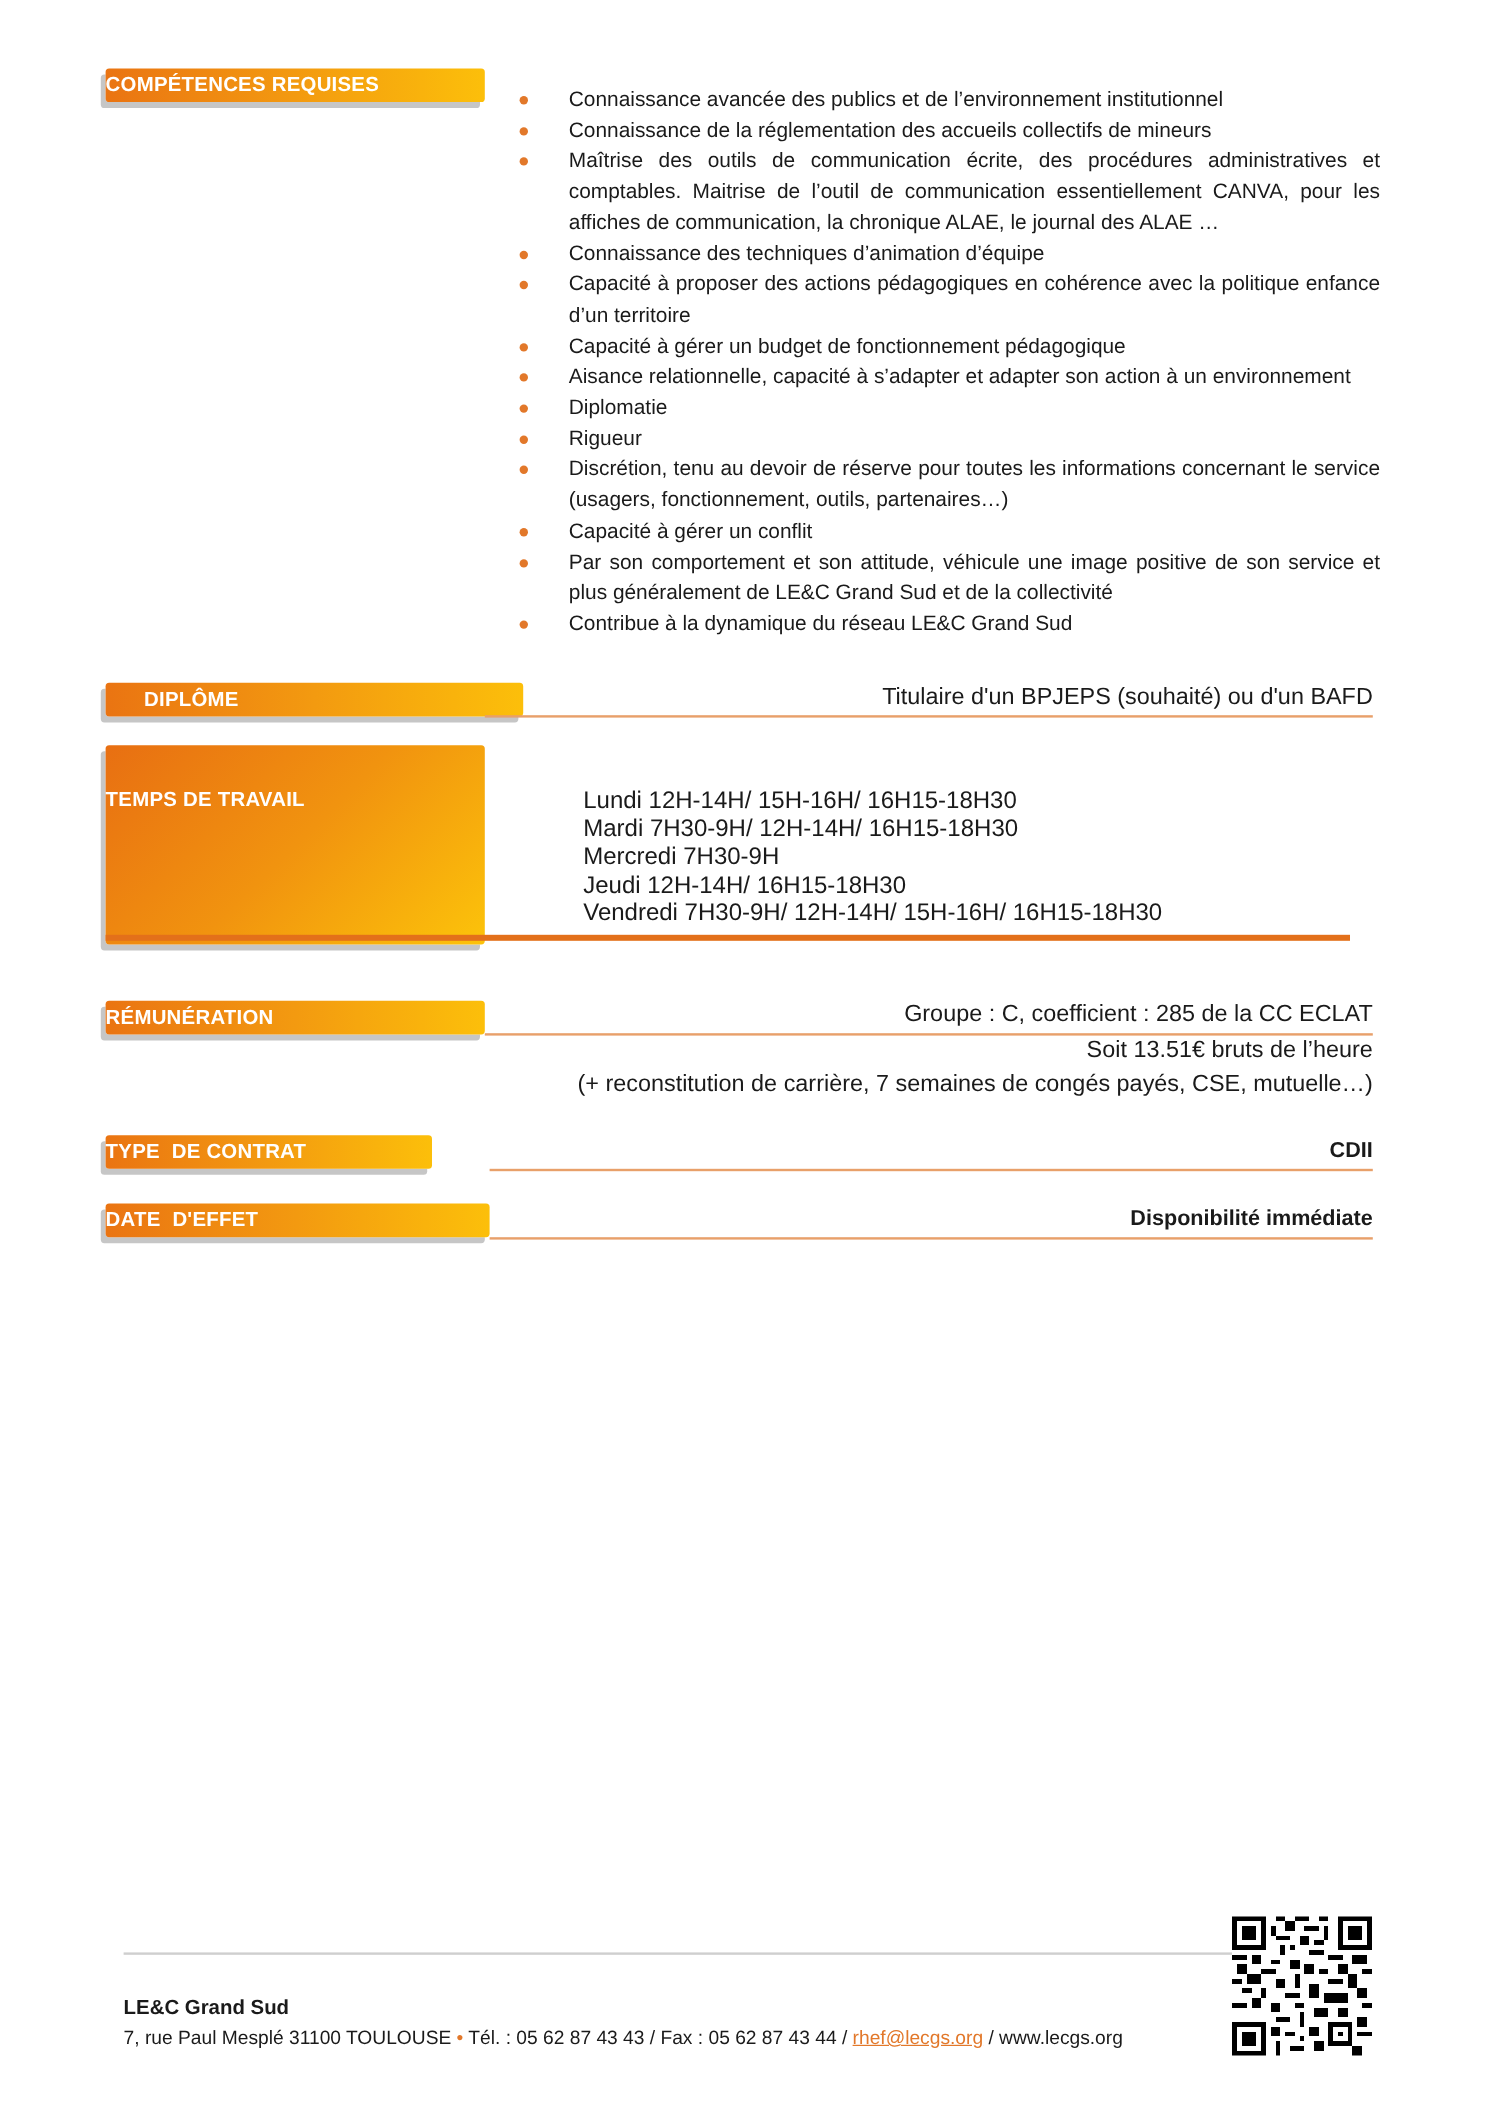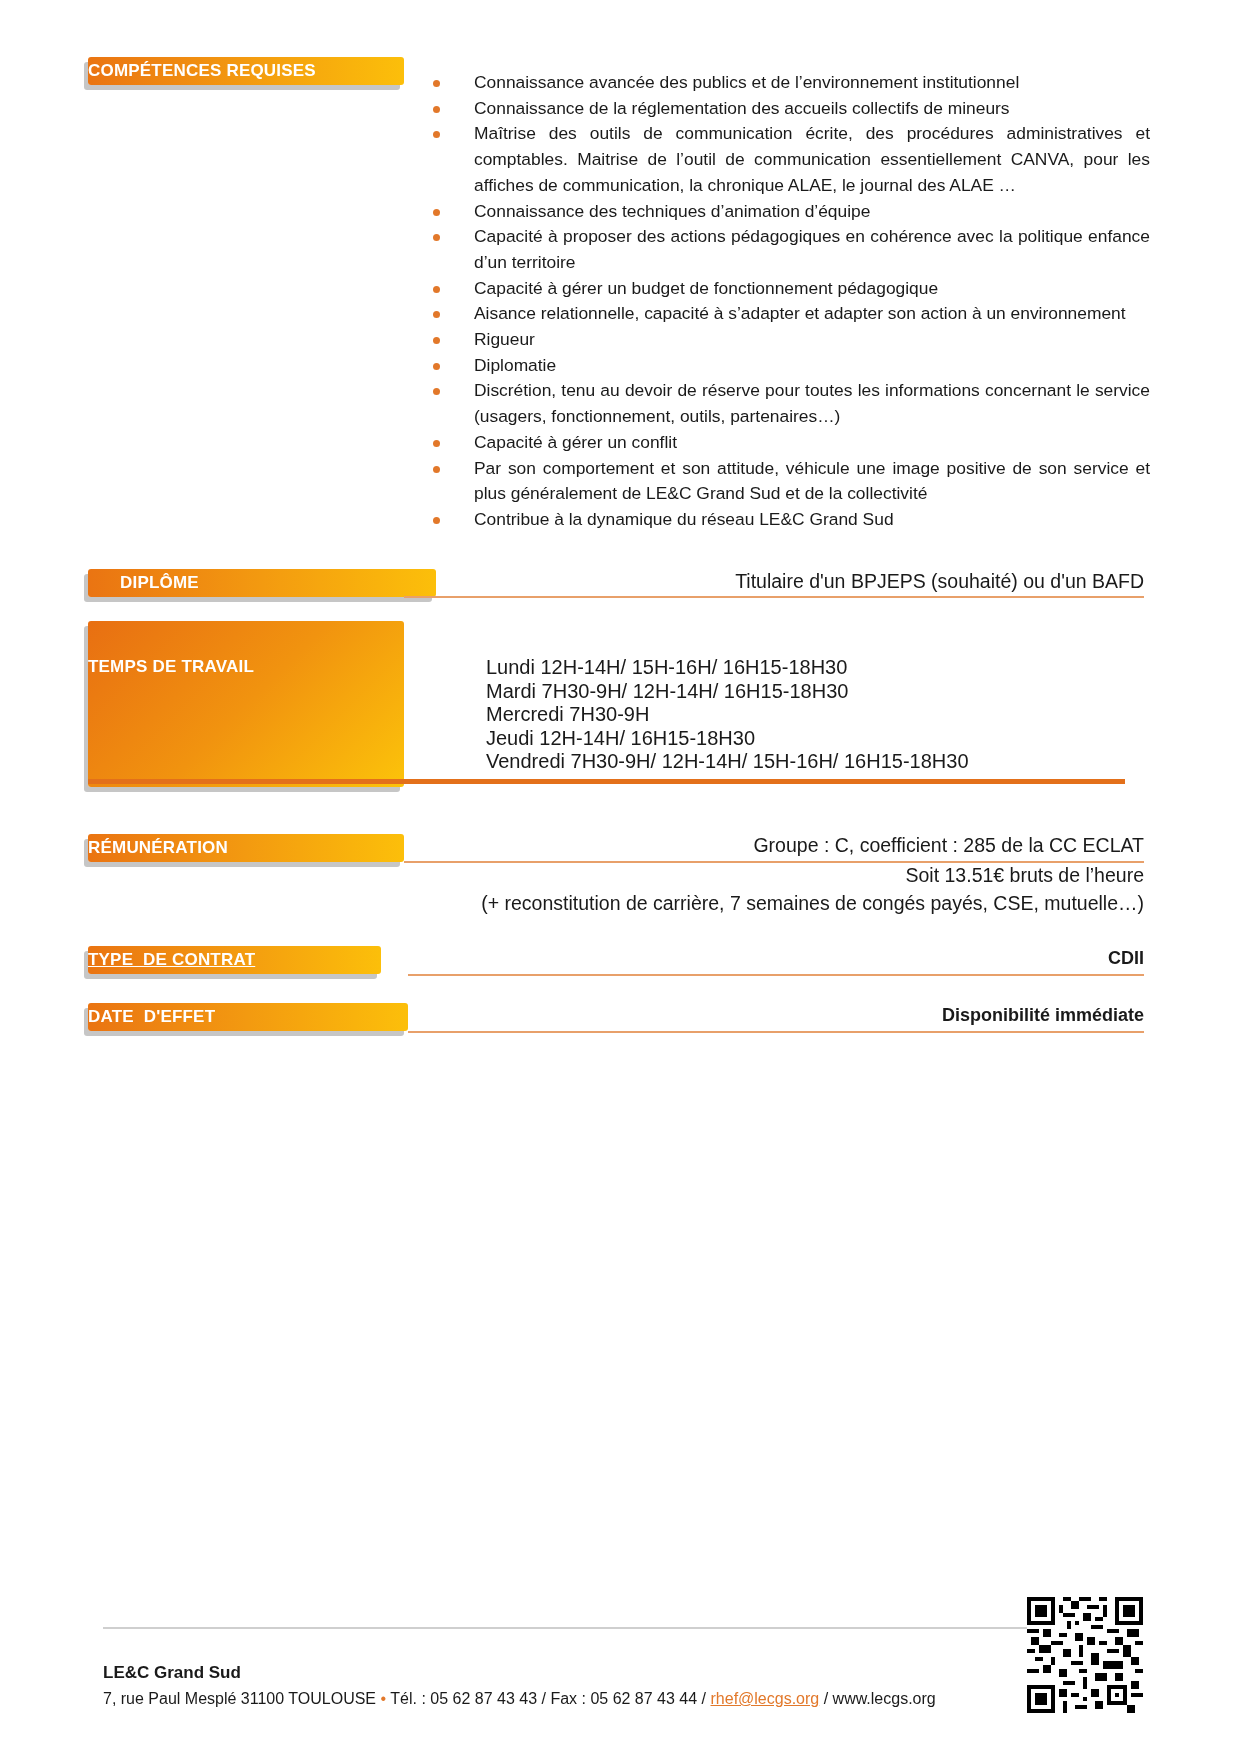--- a/index.html
+++ b/index.html
@@ -64,22 +64,22 @@
   <li><span class="bullet"></span><span class="txt">Connaissance des techniques d’animation d’équipe</span></li>
   <li class="just">
       <span class="bullet"></span>
       <span class="txt">Capacité à proposer des actions pédagogiques en cohérence avec la politique enfance d’un territoire</span>
     </li>
   <li><span class="bullet"></span><span class="txt">Capacité à gérer un budget de fonctionnement pédagogique</span></li>
   <li class="just">
       <span class="bullet"></span>
       <span class="txt">Aisance relationnelle, capacité à s’adapter et adapter son action à un environnement</span>
     </li>
+  <li><span class="bullet"></span><span class="txt">Diplomatie</span></li>
   <li><span class="bullet"></span><span class="txt">Rigueur</span></li>
-  <li><span class="bullet"></span><span class="txt">Diplomatie</span></li>
   <li class="just">
       <span class="bullet"></span>
       <span class="txt">Discrétion, tenu au devoir de réserve pour toutes les informations concernant le service (usagers, fonctionnement, outils, partenaires…)</span>
     </li>
   <li><span class="bullet"></span><span class="txt">Capacité à gérer un conflit</span></li>
   <li class="just">
       <span class="bullet"></span>
       <span class="txt">Par son comportement et son attitude, véhicule une image positive de son service et plus généralement de LE&amp;C Grand Sud et de la collectivité</span>
     </li>
   <li><span class="bullet"></span><span class="txt">Contribue à la dynamique du réseau LE&amp;C Grand Sud</span></li>
@@ -104,21 +104,21 @@
 <div class="rule thick" style="left:88px; top:779px; width:1037px;"></div>
 
 <div class="bar" style="left:88px; top:834px; width:316px; height:28px; line-height:28px;">
   <span class="lbl">RÉMUNÉRATION</span>
 </div>
 <div class="rule" style="left:404px; top:861px; width:740px;"></div>
 <div class="right-text" style="right:97px; top:834px;">Groupe : C, coefficient : 285 de la CC ECLAT</div>
 <div class="right-text" style="right:97px; top:864px;">Soit 13.51€ bruts de l’heure</div>
 <div class="right-text" style="right:97px; top:892px;">(+ reconstitution de carrière, 7 semaines de congés payés, CSE, mutuelle…)</div>
 
-<div class="bar" style="left:88px; top:946px; width:293px; height:28px; line-height:28px;text-decoration:underline;">
+<div class="bar" style="left:88px; top:946px; width:272px; height:28px; line-height:28px;">
   <span class="lbl" style="white-space:pre;">TYPE  DE CONTRAT</span>
 </div>
 <div class="rule" style="left:408px; top:974px; width:736px;"></div>
 <div class="right-text" style="right:97px; top:948px; font-weight:bold; font-size:18px;">CDII</div>
 
 <div class="bar" style="left:88px; top:1003px; width:320px; height:28px; line-height:28px;">
   <span class="lbl" style="white-space:pre;">DATE  D'EFFET</span>
 </div>
 <div class="rule" style="left:408px; top:1031px; width:736px;"></div>
 <div class="right-text" style="right:97px; top:1005px; font-weight:bold; font-size:18px;">Disponibilité immédiate</div>

